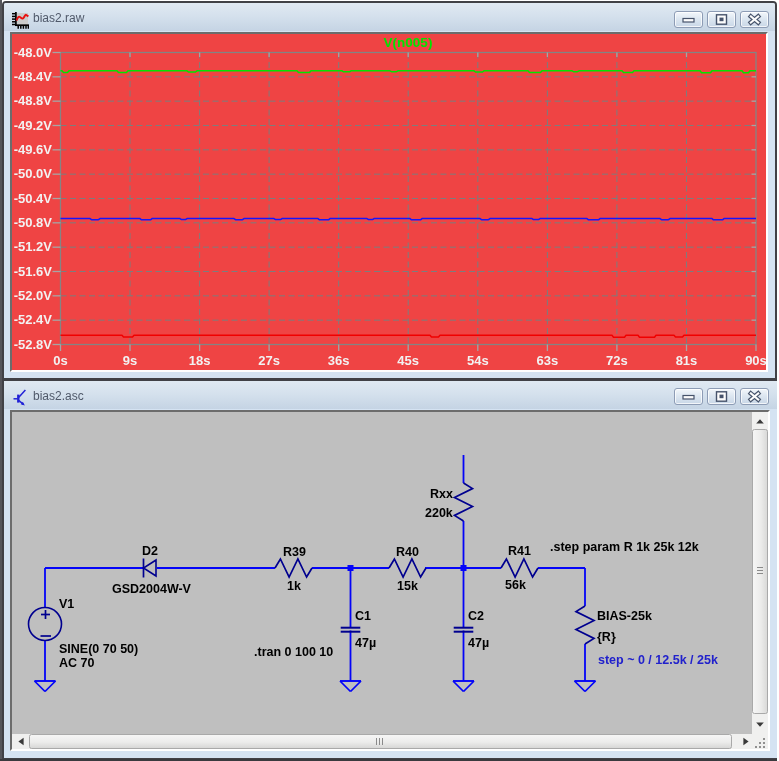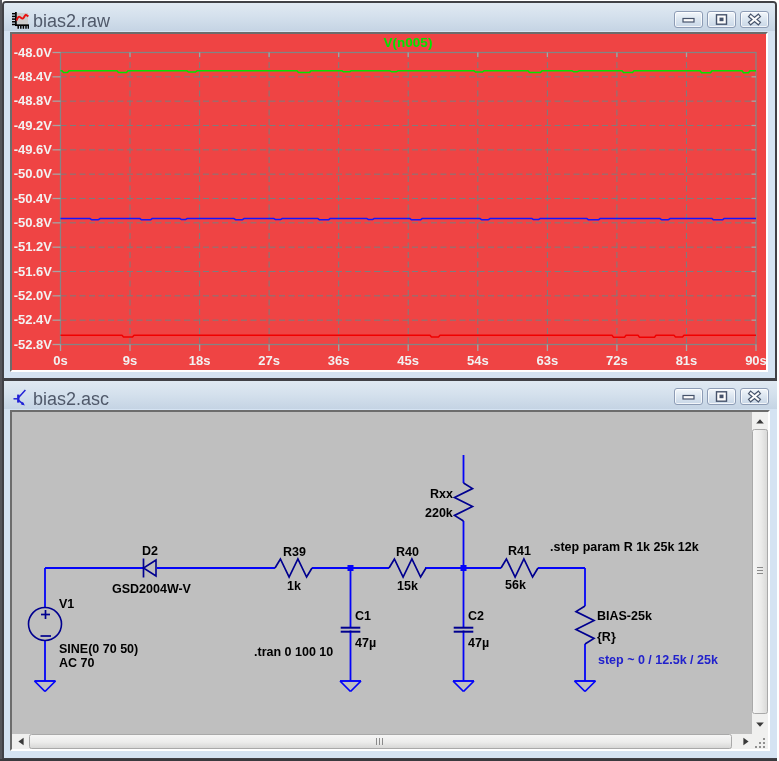--- a/index.html
+++ b/index.html
@@ -2,21 +2,21 @@
 <html><head>
 <meta charset="utf-8">
 <style>
   html,body{margin:0;padding:0;}
   body{width:779px;height:761px;position:relative;overflow:hidden;background:#ffffff;
        font-family:"Liberation Sans",sans-serif;}
   .abs{position:absolute;}
   .win{position:absolute;border:2px solid #414146;background:#d5e3f2;}
   .titlebar{position:absolute;left:0;right:0;top:0;height:28px;
     background:linear-gradient(to bottom,#e0e9f2 0%,#d5e1ed 45%,#c5d4e4 100%);}
-  .titletext{position:absolute;left:29px;top:8px;font-size:18px;color:rgba(80,89,106,0.999);}
+  .titletext{position:absolute;left:29px;top:8px;font-size:12px;color:rgba(80,89,106,0.999);}
   .mdibtn{position:absolute;width:27px;height:15px;border:1px solid #8d9cb5;border-radius:3px;
     background:linear-gradient(to bottom,#f3f7fb 0%,#dde7f1 45%,#c9d7e7 100%);
     box-shadow:inset 0 0 0 1px rgba(255,255,255,0.75);}
   .client1{position:absolute;left:6px;top:29px;width:754px;height:336px;
     border-style:solid;border-width:2px;border-color:#6c6c6c #ffffff #ffffff #6c6c6c;background:#ef4444;}
   .client2{position:absolute;left:6px;top:29px;width:756px;height:337px;
     border-style:solid;border-width:2px;border-color:#6c6c6c #ffffff #ffffff #6c6c6c;background:#bfbfbf;}
 </style>
 </head>
 <body>

